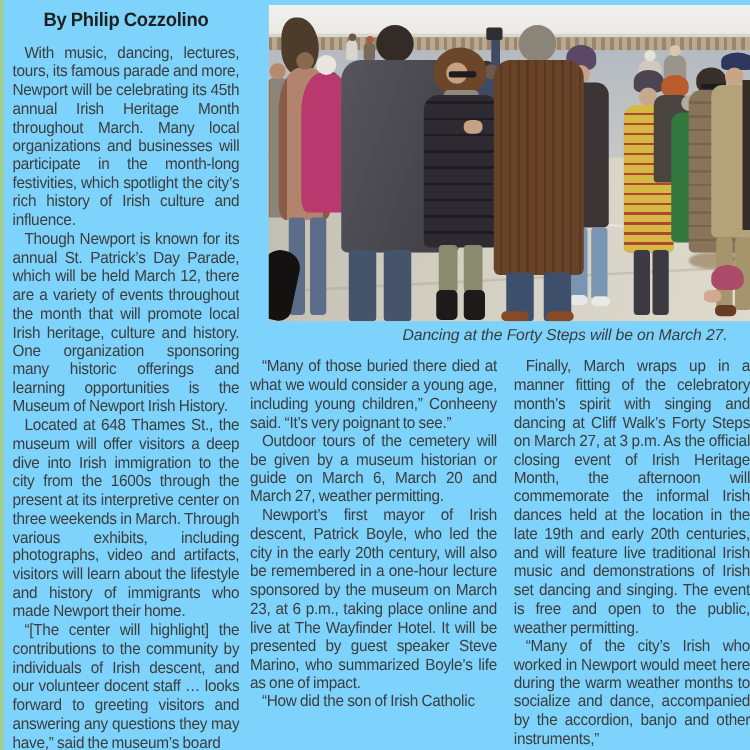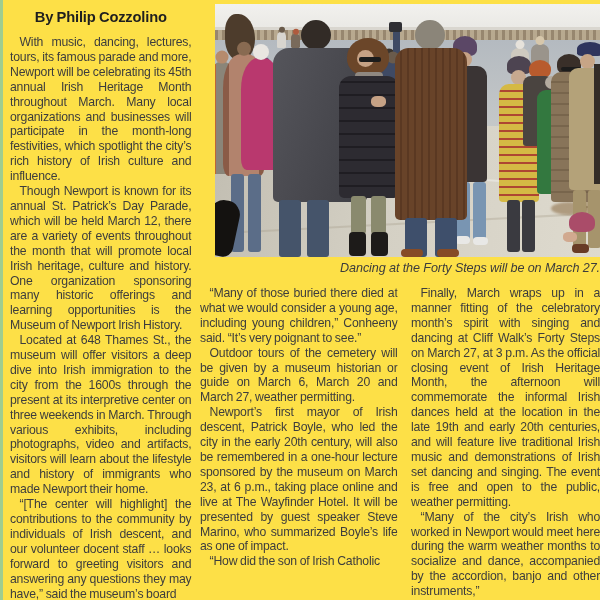--- a/index.html
+++ b/index.html
@@ -1,18 +1,18 @@
 <!DOCTYPE html>
 <html><head>
 <meta charset="utf-8">
 <style>
   * { margin:0; padding:0; box-sizing:border-box; }
   html,body { background:#ffffff; }
   .page {
-    position:relative; width:600px; height:600px; background:#fde047; overflow:hidden;
+    position:relative; width:600px; height:600px; background:#7dd3fc; overflow:hidden;
     font-family:"Liberation Sans", sans-serif; color:#3d3d3d;
   }
   .accent-rule { position:absolute; left:0; top:0; width:3px; height:600px; background:#9fcd90; }
 
   .col {
     position:absolute; font-size:12.9px; line-height:14.9px; text-align:justify;
     letter-spacing:-0.2px; word-spacing:-0.5px; color:#3d3d3d;
     transform:scaleX(0.95); transform-origin:0 0; overflow:hidden;
   }
   .col p { text-indent:10px; }
@@ -33,21 +33,21 @@
   .crowd { position:absolute; left:0; top:0; width:385px; height:253px; filter:blur(0.5px) saturate(0.92); }
   .fig { position:absolute; border-radius:42% 42% 14% 14% / 28% 28% 10% 10%; background:var(--c); }
   .fig::before {
     content:""; position:absolute; left:50%; top:0; transform:translate(-50%,-88%);
     width:var(--s,12px); height:var(--s,12px); border-radius:50%; background:var(--h,#c9a98c);
   }
   .head { position:absolute; border-radius:50%; }
   .leg  { position:absolute; border-radius:3px; }
 
   .caption {
-    position:absolute; left:215px; top:261px; width:385px; text-align:right;
+    position:absolute; left:197px; top:261px; width:385px; text-align:right;
     font-style:italic; font-size:12.6px; color:#3c3c3c; letter-spacing:-0.1px;
   }
 </style>
 </head>
 <body>
 
 <div class="page">
   <div class="accent-rule"></div>
 
   <div class="col col-1">

